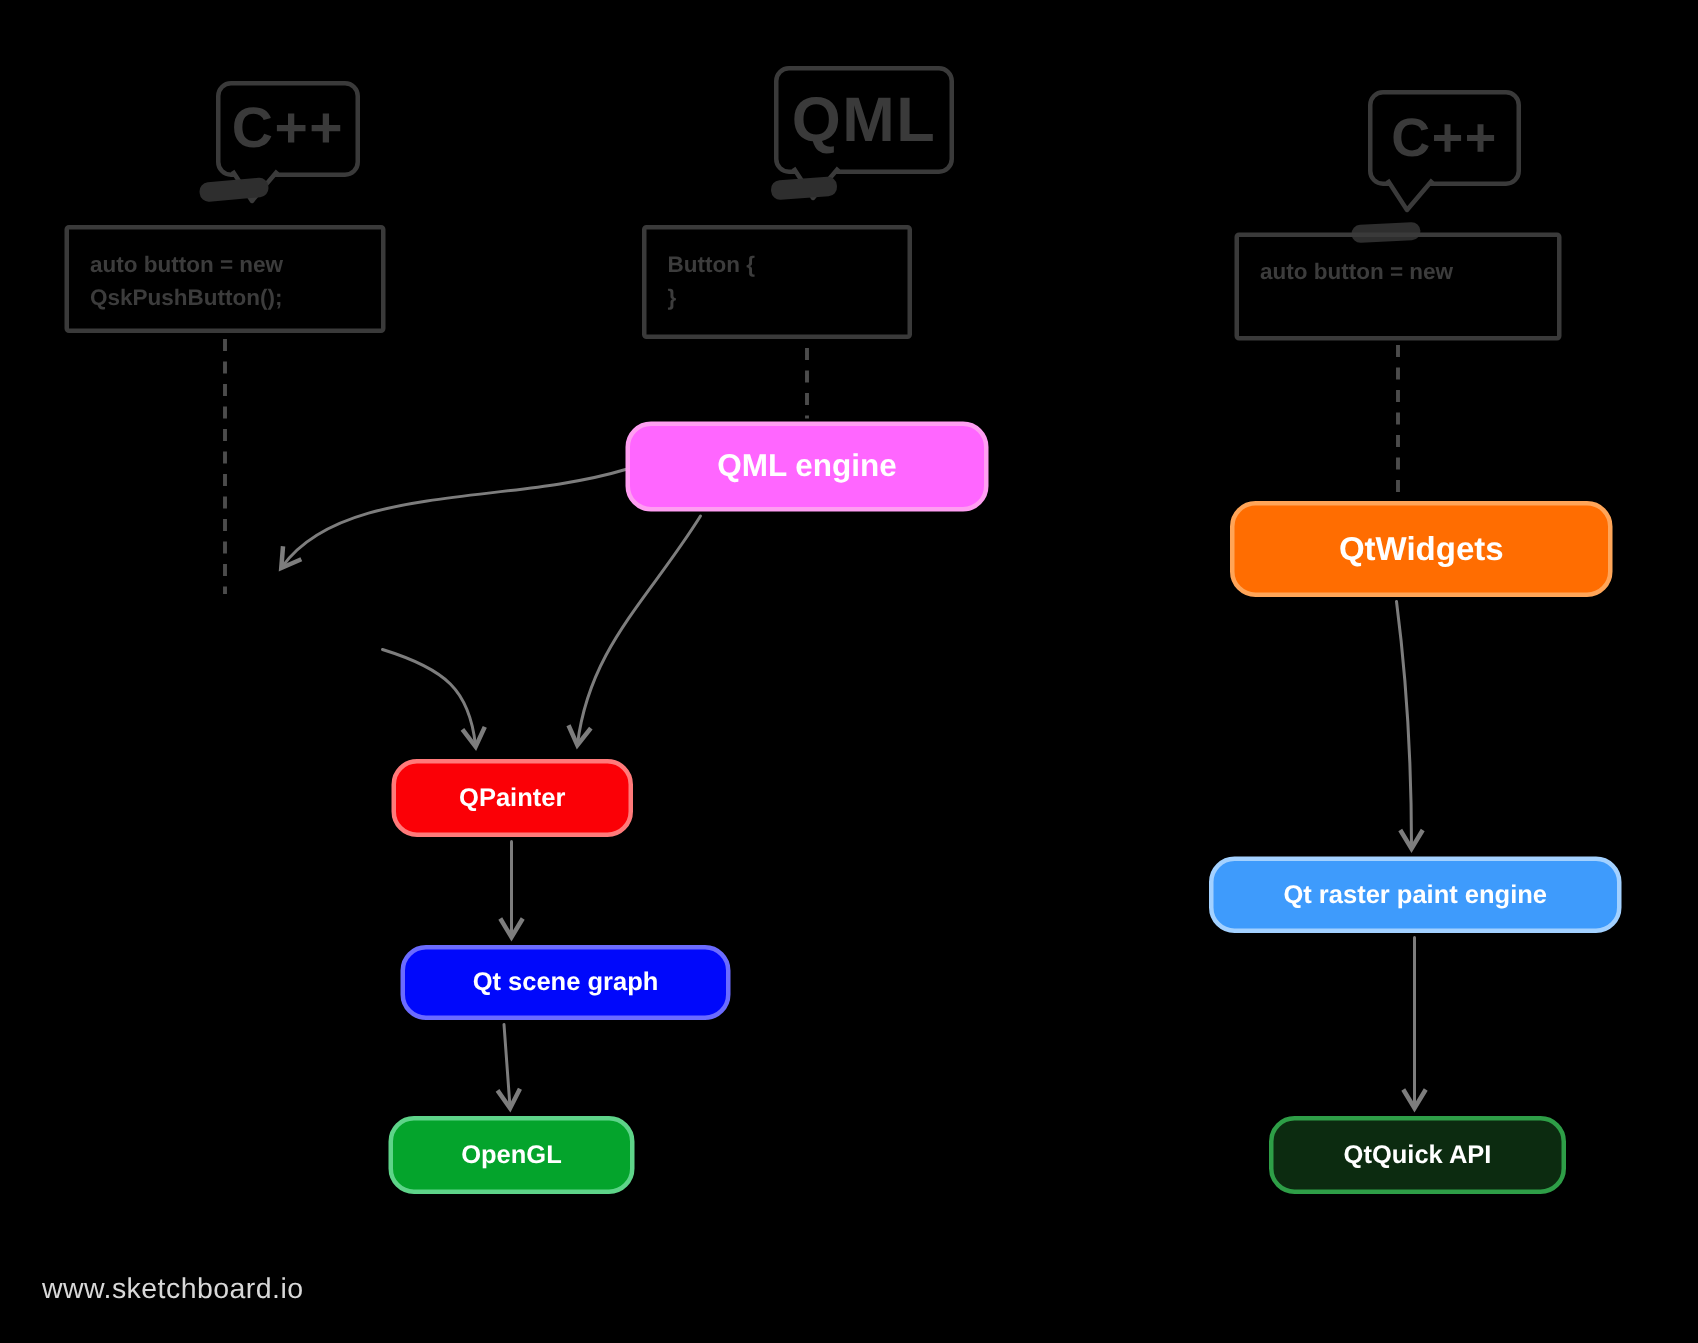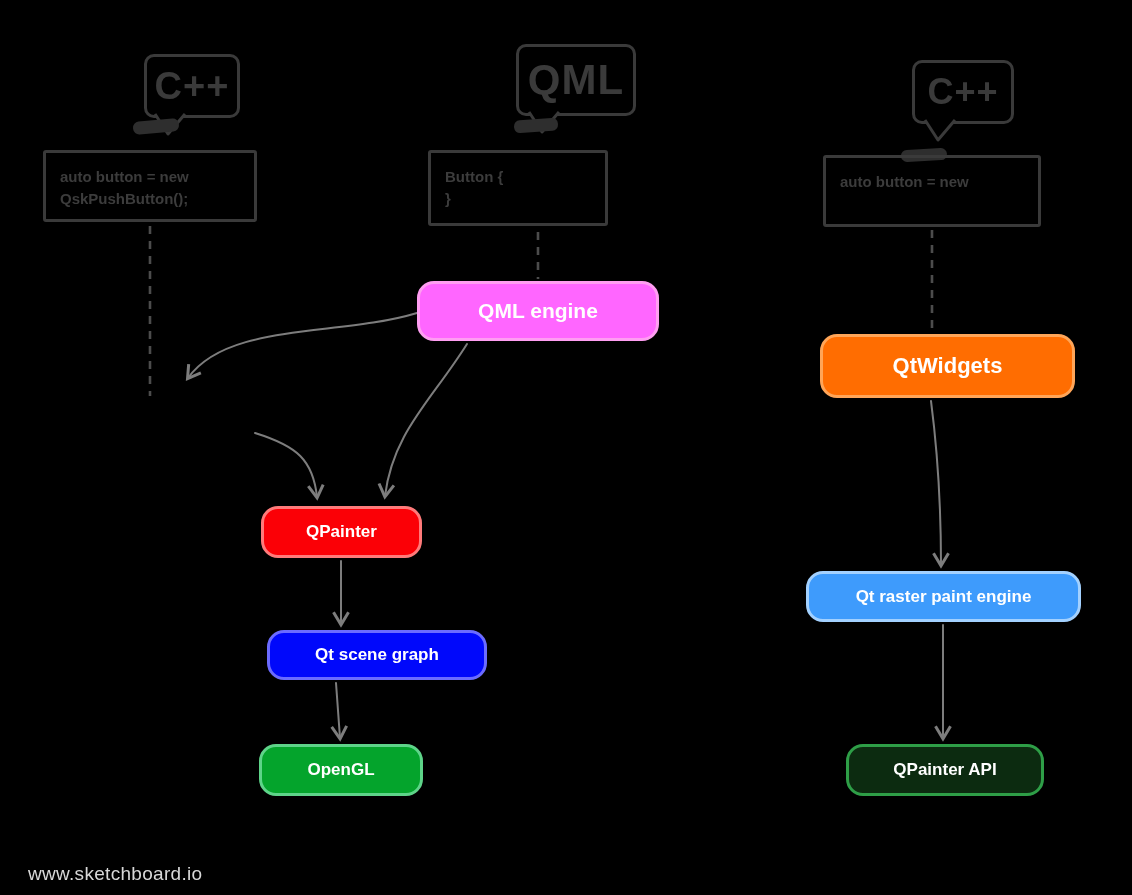--- a/index.html
+++ b/index.html
@@ -30,21 +30,21 @@
     padding:13px 16px 0 14px; box-sizing:border-box;
   }
   .node {
     position:absolute; border:3px solid; border-radius:17px;
     display:flex; align-items:center; justify-content:center;
     color:var(--node_text); font-weight:bold; box-sizing:border-box;
     text-align:center;
   }
   .watermark {
     position:absolute; left:28px; top:849px; color:var(--watermark);
-    font-size:19px; letter-spacing:0.3px;margin-top:14px;
+    font-size:19px; letter-spacing:0.3px;
   }
 </style>
 </head>
 <body>
 
 <div class="canvas">
 
   <svg class="edges" viewBox="0 0 1132 895">
     <defs>
       <marker id="ah" viewBox="0 0 12 12" refX="9" refY="6" markerWidth="10" markerHeight="10" orient="auto-start-reverse">
@@ -110,18 +110,18 @@
   <div class="node" style="left: 259px; top: 744px; width: 164px; height: 52px; font-size: 17px; background: rgb(4, 164, 44); border-color: rgb(94, 212, 137);">
     <span>OpenGL</span>
   </div>
   <div class="node" style="left: 820px; top: 334px; width: 255px; height: 64px; font-size: 22px; background: rgb(255, 109, 1); border-color: rgb(255, 165, 88);">
     <span>QtWidgets</span>
   </div>
   <div class="node" style="left: 806px; top: 571px; width: 275px; height: 51px; font-size: 17px; background: rgb(62, 155, 252); border-color: rgb(163, 209, 255);">
     <span>Qt raster paint engine</span>
   </div>
   <div class="node" style="left: 846px; top: 744px; width: 198px; height: 52px; font-size: 17px; background: rgb(12, 43, 16); border-color: rgb(46, 158, 71);">
-    <span>QPainter API</span>
+    <span>QtQuick API</span>
   </div>
 
   <div class="watermark">www.sketchboard.io</div>
 
 </div>
 
 </body></html>

